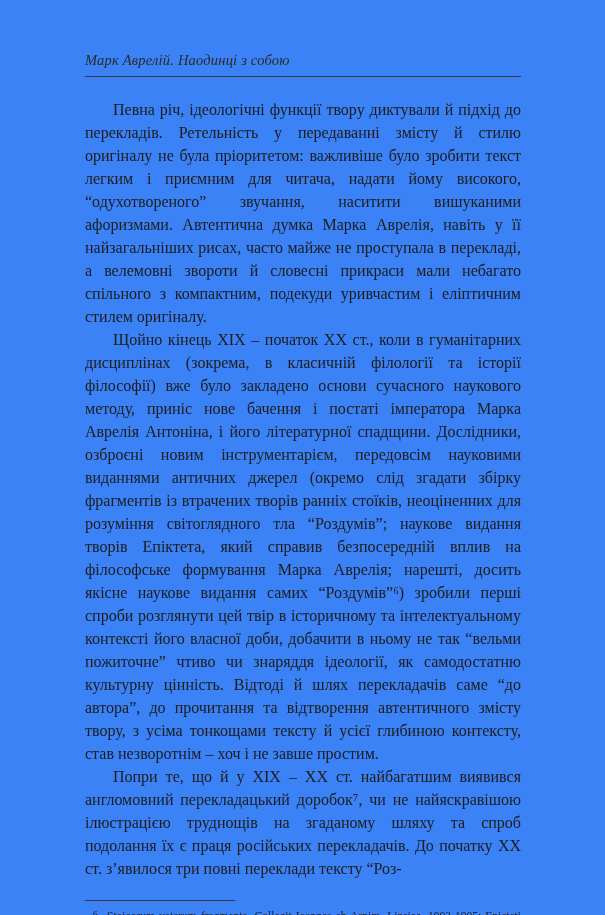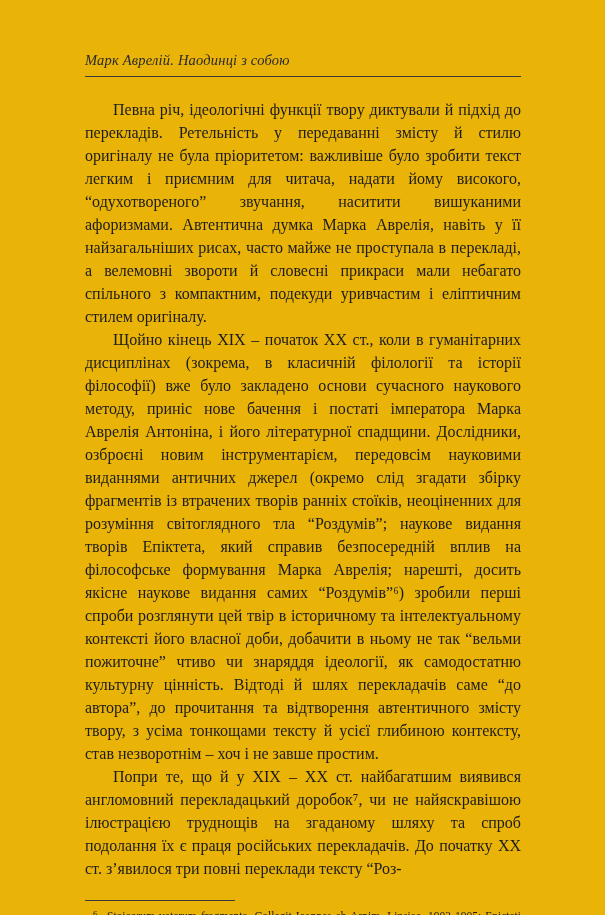--- a/index.html
+++ b/index.html
@@ -5,21 +5,21 @@
   html, body {
     margin: 0;
     padding: 0;
     background: #ffffff;
   }
   .page {
     position: relative;
     width: 605px;
     height: 915px;
     margin: 0 auto;
-    background: #eab308;
+    background: #3b82f6;
     box-sizing: border-box;
     padding: 52px 84px 36px 85px;
     display: flex;
     flex-direction: column;
     font-family: "Liberation Serif", "DejaVu Serif", serif;
     color: #1c1c1c;
     overflow: hidden;
   }
   .running-head {
     font-style: italic;

